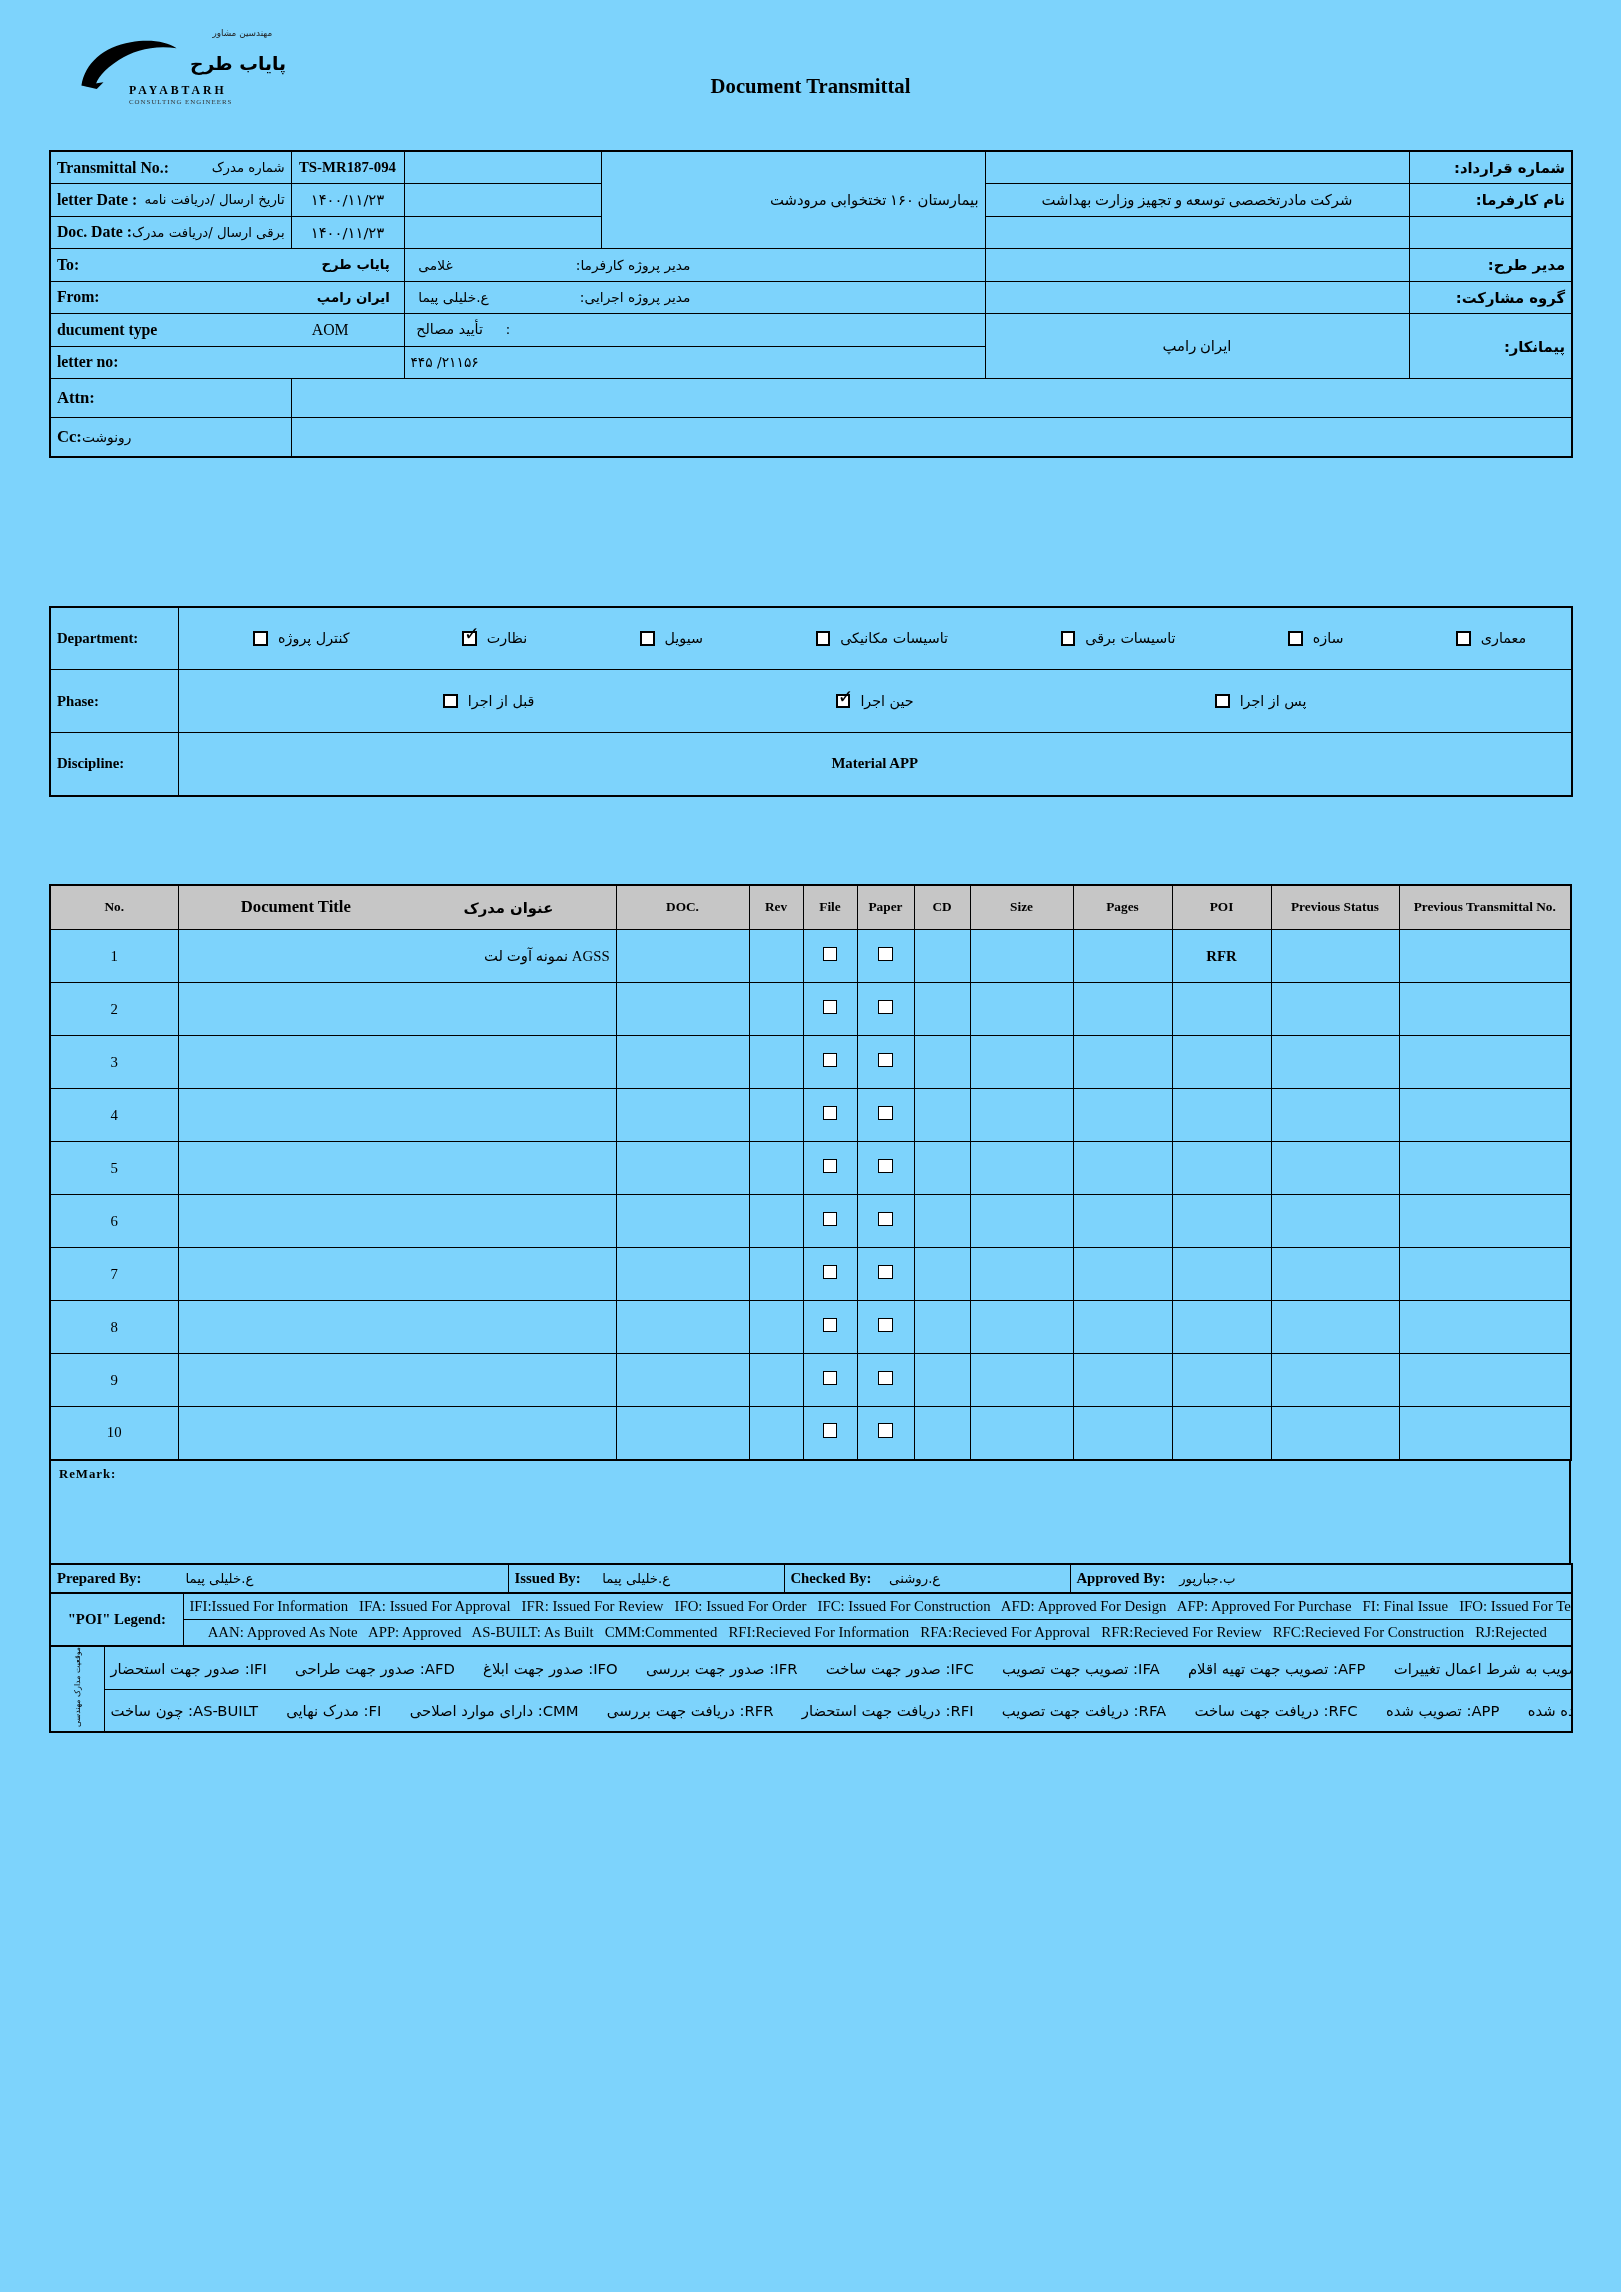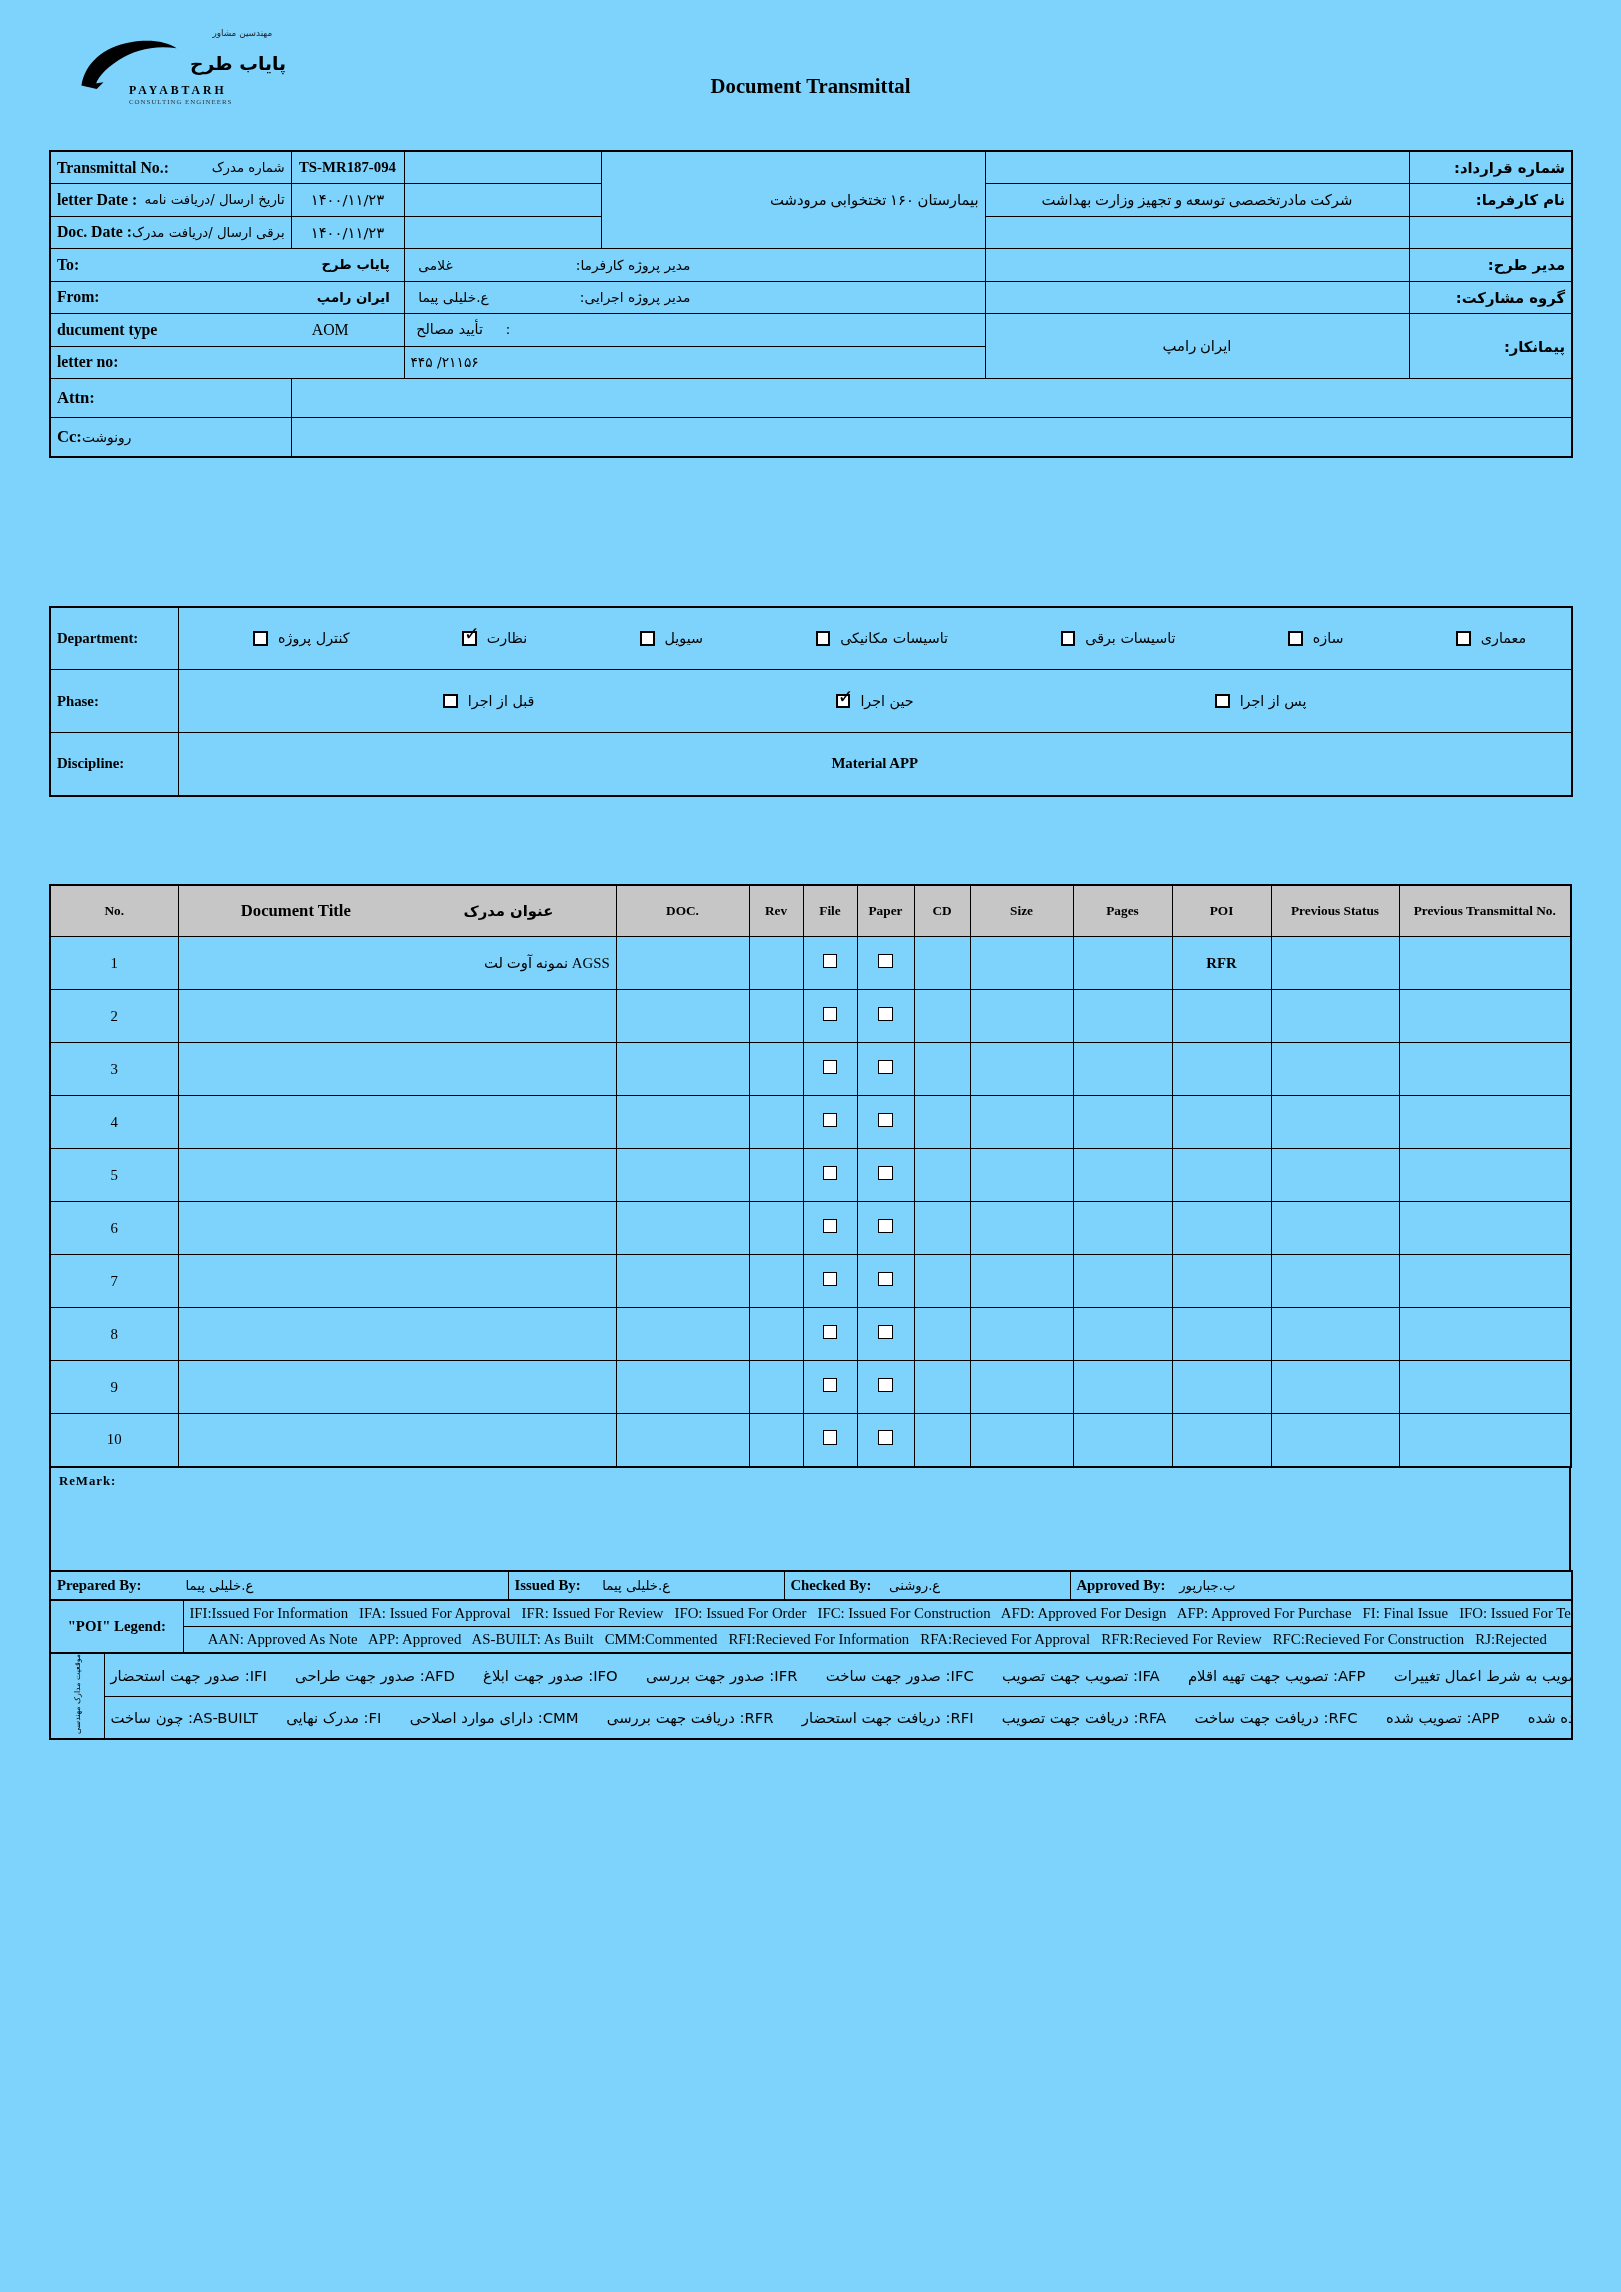--- a/index.html
+++ b/index.html
@@ -51,21 +51,21 @@
   .chk-row { display: flex; direction: rtl; justify-content: space-between; align-items: center; padding: 0 39px 0 69px; }
   .chk-row.phase { justify-content: space-around; padding: 0 108px; }
   .chk-item { display: flex; direction: ltr; align-items: center; gap: 9.9px; cursor: default; }
   .chk-item .lab { font-size: 14.3px; direction: rtl; white-space: nowrap; }
   .cb { width: 14.8px; height: 14.8px; border: 2px solid #000; display: inline-block; position: relative; background: #fff; flex: 0 0 auto; }
   .cb .mark { position: absolute; top: -7.9px; left: 0px; font-size: 18.7px; font-weight: bold; font-family: "DejaVu Sans", sans-serif; line-height: 1; }
   .disc-val { text-align: center; font-weight: bold; font-size: 17.7px; }
 
   
   .doc-table { margin-top: 87px; }
-  .doc-table thead tr { height: 52px; }
+  .doc-table thead tr { height: 45px; }
   .doc-table thead th { background: #c6c6c6; font-size: 13.3px; font-weight: bold; }
   .doc-table tbody tr { height: 53px; }
   .th-title { display: flex; justify-content: space-around; align-items: center; }
   .th-title .en { font-size: 16.7px; font-weight: bold; }
   .th-title .fa { font-size: 14.8px; font-weight: bold; direction: rtl; }
   .td-c { text-align: center; }
   .row-no { text-align: center; font-size: 16.7px; }
   .row-title { text-align: right; font-size: 14.8px; }
   .row-poi { text-align: center; font-weight: bold; font-size: 14.8px; }
   .cb2 { width: 14.8px; height: 14.8px; border: 1.5px solid #000; display: inline-block; background: #fff; }

